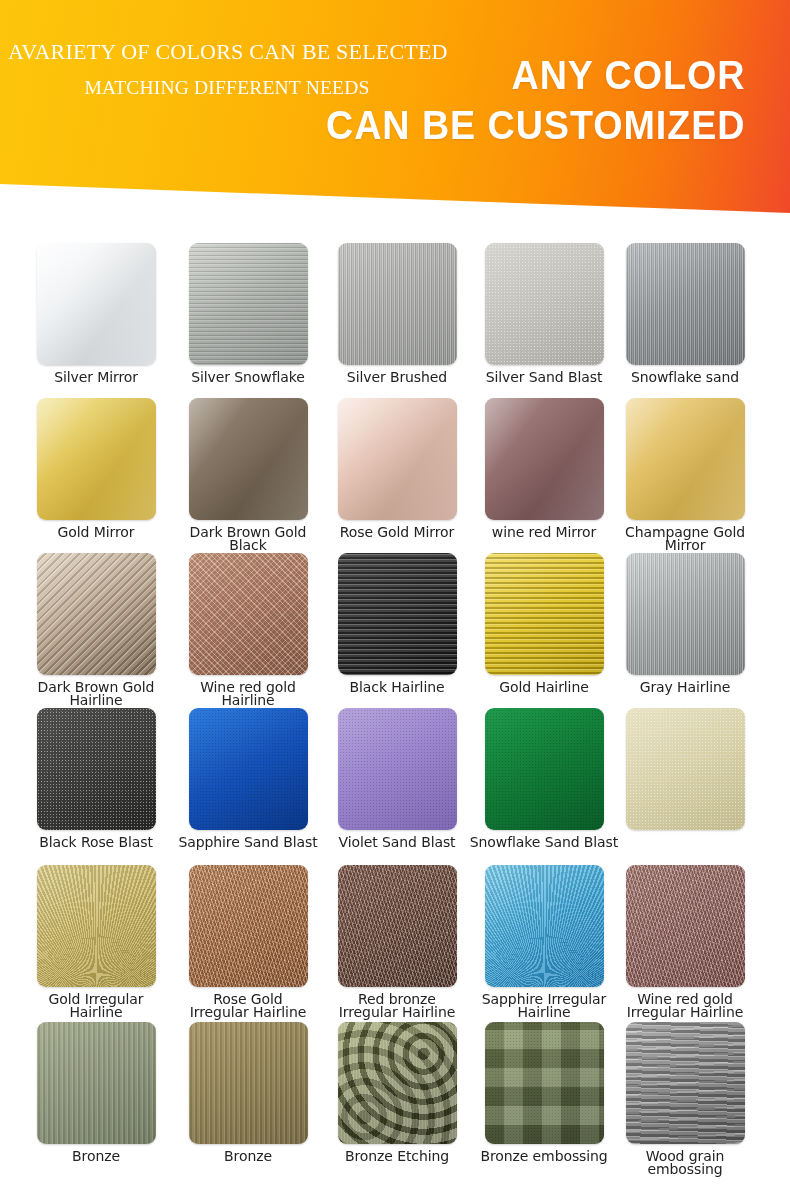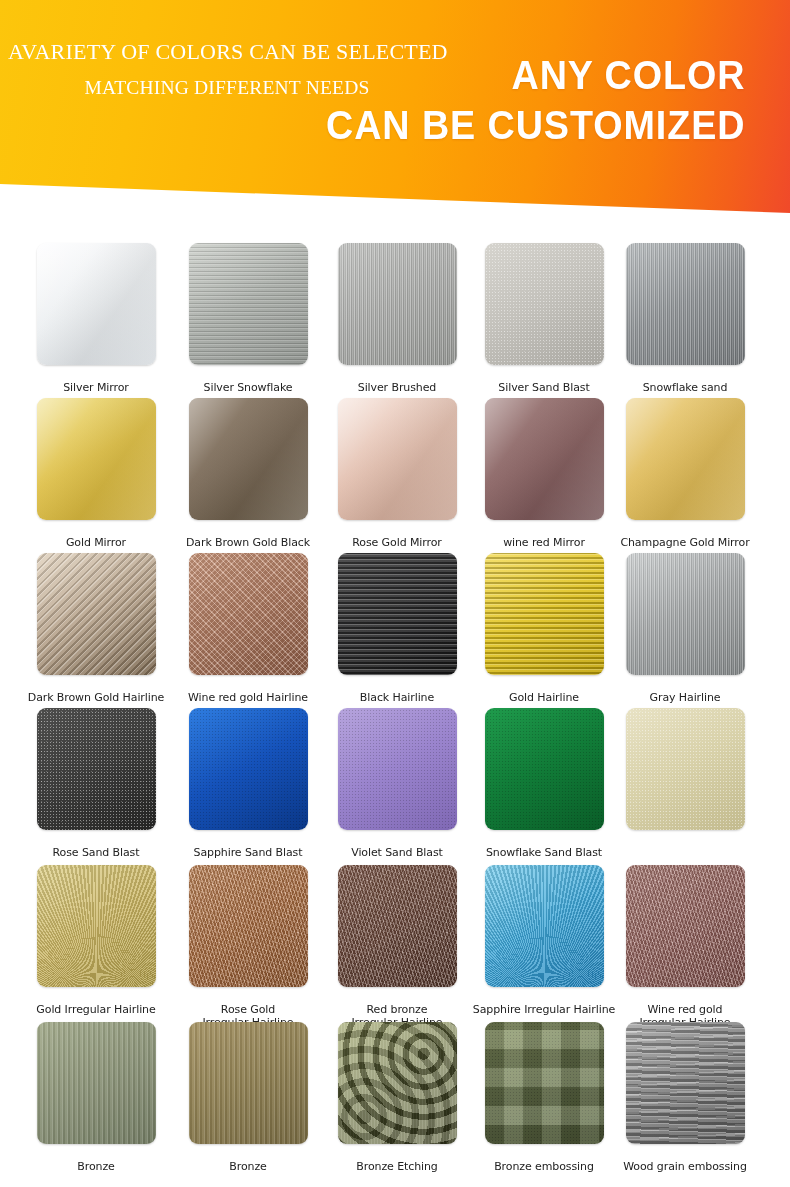--- a/index.html
+++ b/index.html
@@ -80,22 +80,22 @@
   }
   .swatch {
     width: 119px; height: 122px;
     margin: 0 auto;
     border-radius: 9px;
     position: relative;
     overflow: hidden;
     box-shadow: 0 1px 2px rgba(0,0,0,.18);
   }
   .label {
-    margin-top: 16px;
-    font-size: 11px;
+    margin-top: 6px;
+    font-size: 14px;
     line-height: 13px;
     color: #222222;
     font-family: "DejaVu Sans", sans-serif;
     letter-spacing: -.1px;
   }
 
   
   .tex { position: absolute; inset: 0; }
   .tex-vgrain {
     background-image: repeating-linear-gradient(90deg,
@@ -316,21 +316,21 @@
       <div class="cell" style="left: 609px; top: 310px;">
         <div class="swatch" style="background: linear-gradient(150deg, rgb(206, 209, 210) 0%, rgb(162, 165, 166) 48%, rgb(124, 128, 129) 100%);">
           <div class="tex tex-vgrain"></div>
         </div>
         <div class="label">Gray Hairline</div>
       </div>
       <div class="cell" style="left: 20px; top: 465px;">
         <div class="swatch" style="background: linear-gradient(150deg, rgb(77, 77, 76) 0%, rgb(59, 59, 58) 48%, rgb(35, 35, 34) 100%);">
           <div class="tex tex-sand"></div>
         </div>
-        <div class="label">Rose Sand Blast</div>
+        <div class="label">Black Rose Blast</div>
       </div>
       <div class="cell" style="left: 172px; top: 465px;">
         <div class="swatch" style="background: linear-gradient(150deg, rgb(47, 125, 224) 0%, rgb(21, 82, 186) 48%, rgb(10, 55, 135) 100%);">
           <div class="tex tex-sand-fine"></div>
         </div>
         <div class="label">Sapphire Sand Blast</div>
       </div>
       <div class="cell" style="left: 321px; top: 465px;">
         <div class="swatch" style="background: linear-gradient(150deg, rgb(182, 164, 221) 0%, rgb(154, 132, 205) 48%, rgb(127, 104, 180) 100%);">
           <div class="tex tex-sand-fine"></div>

